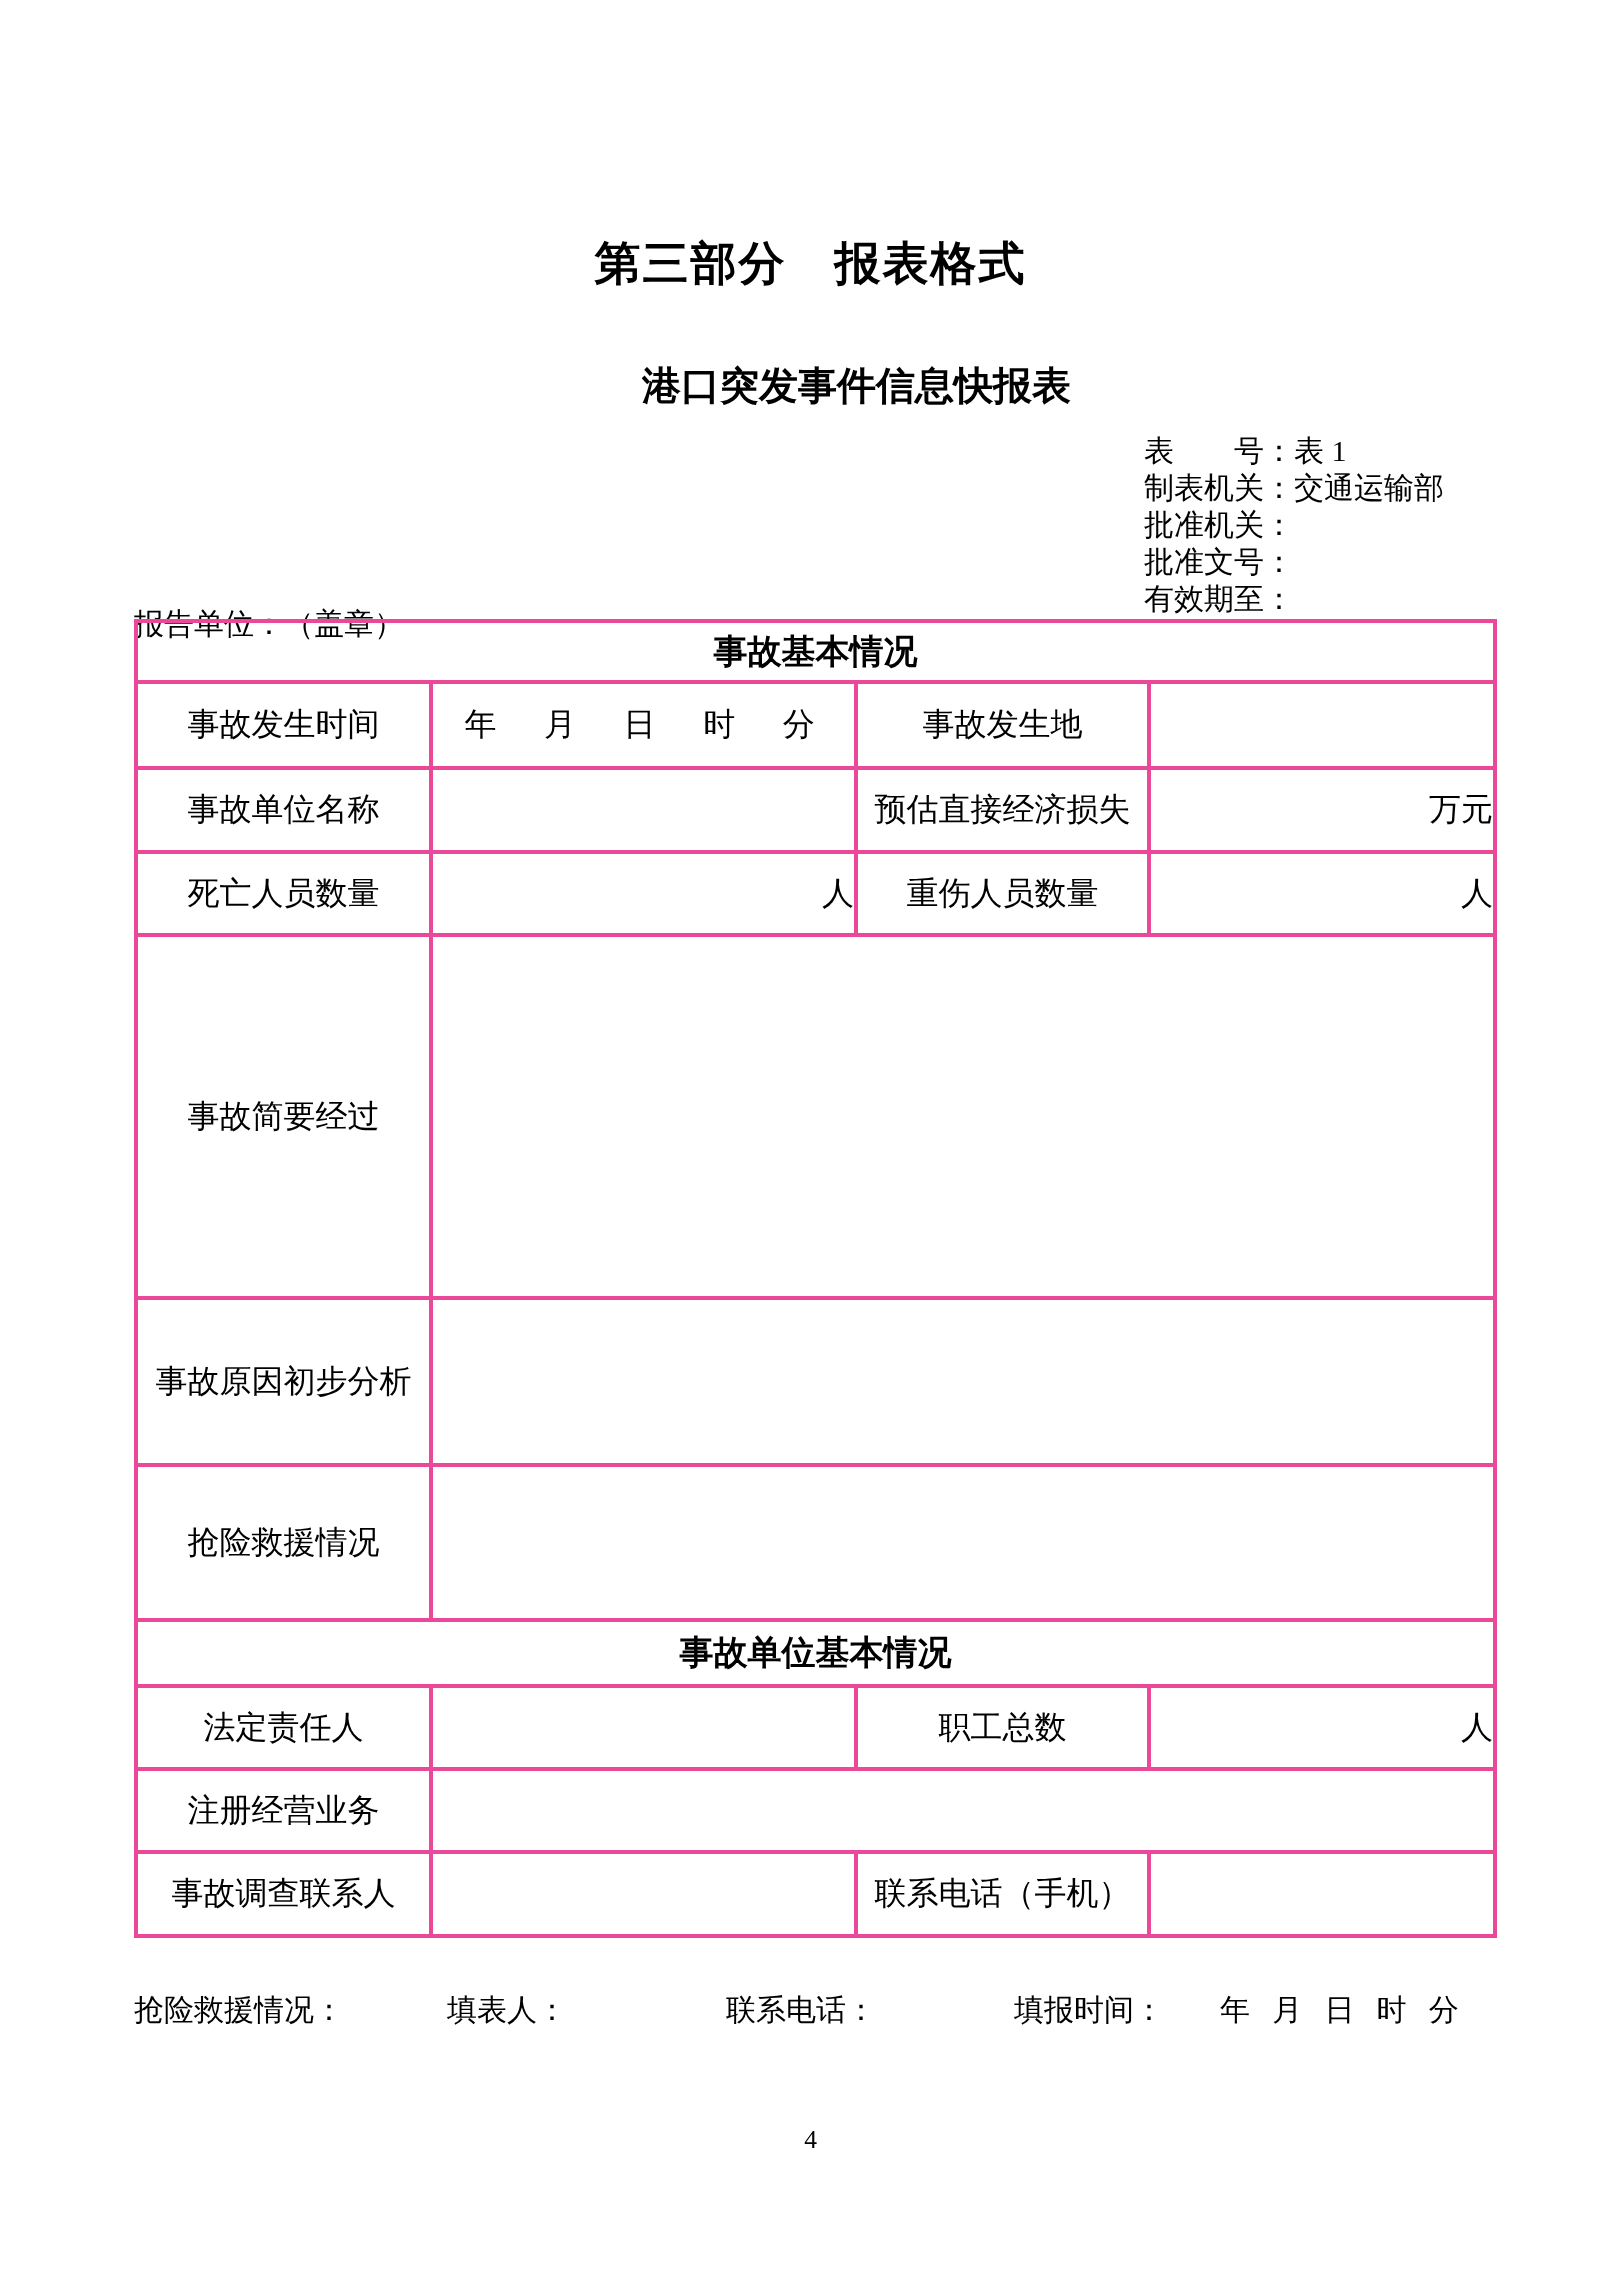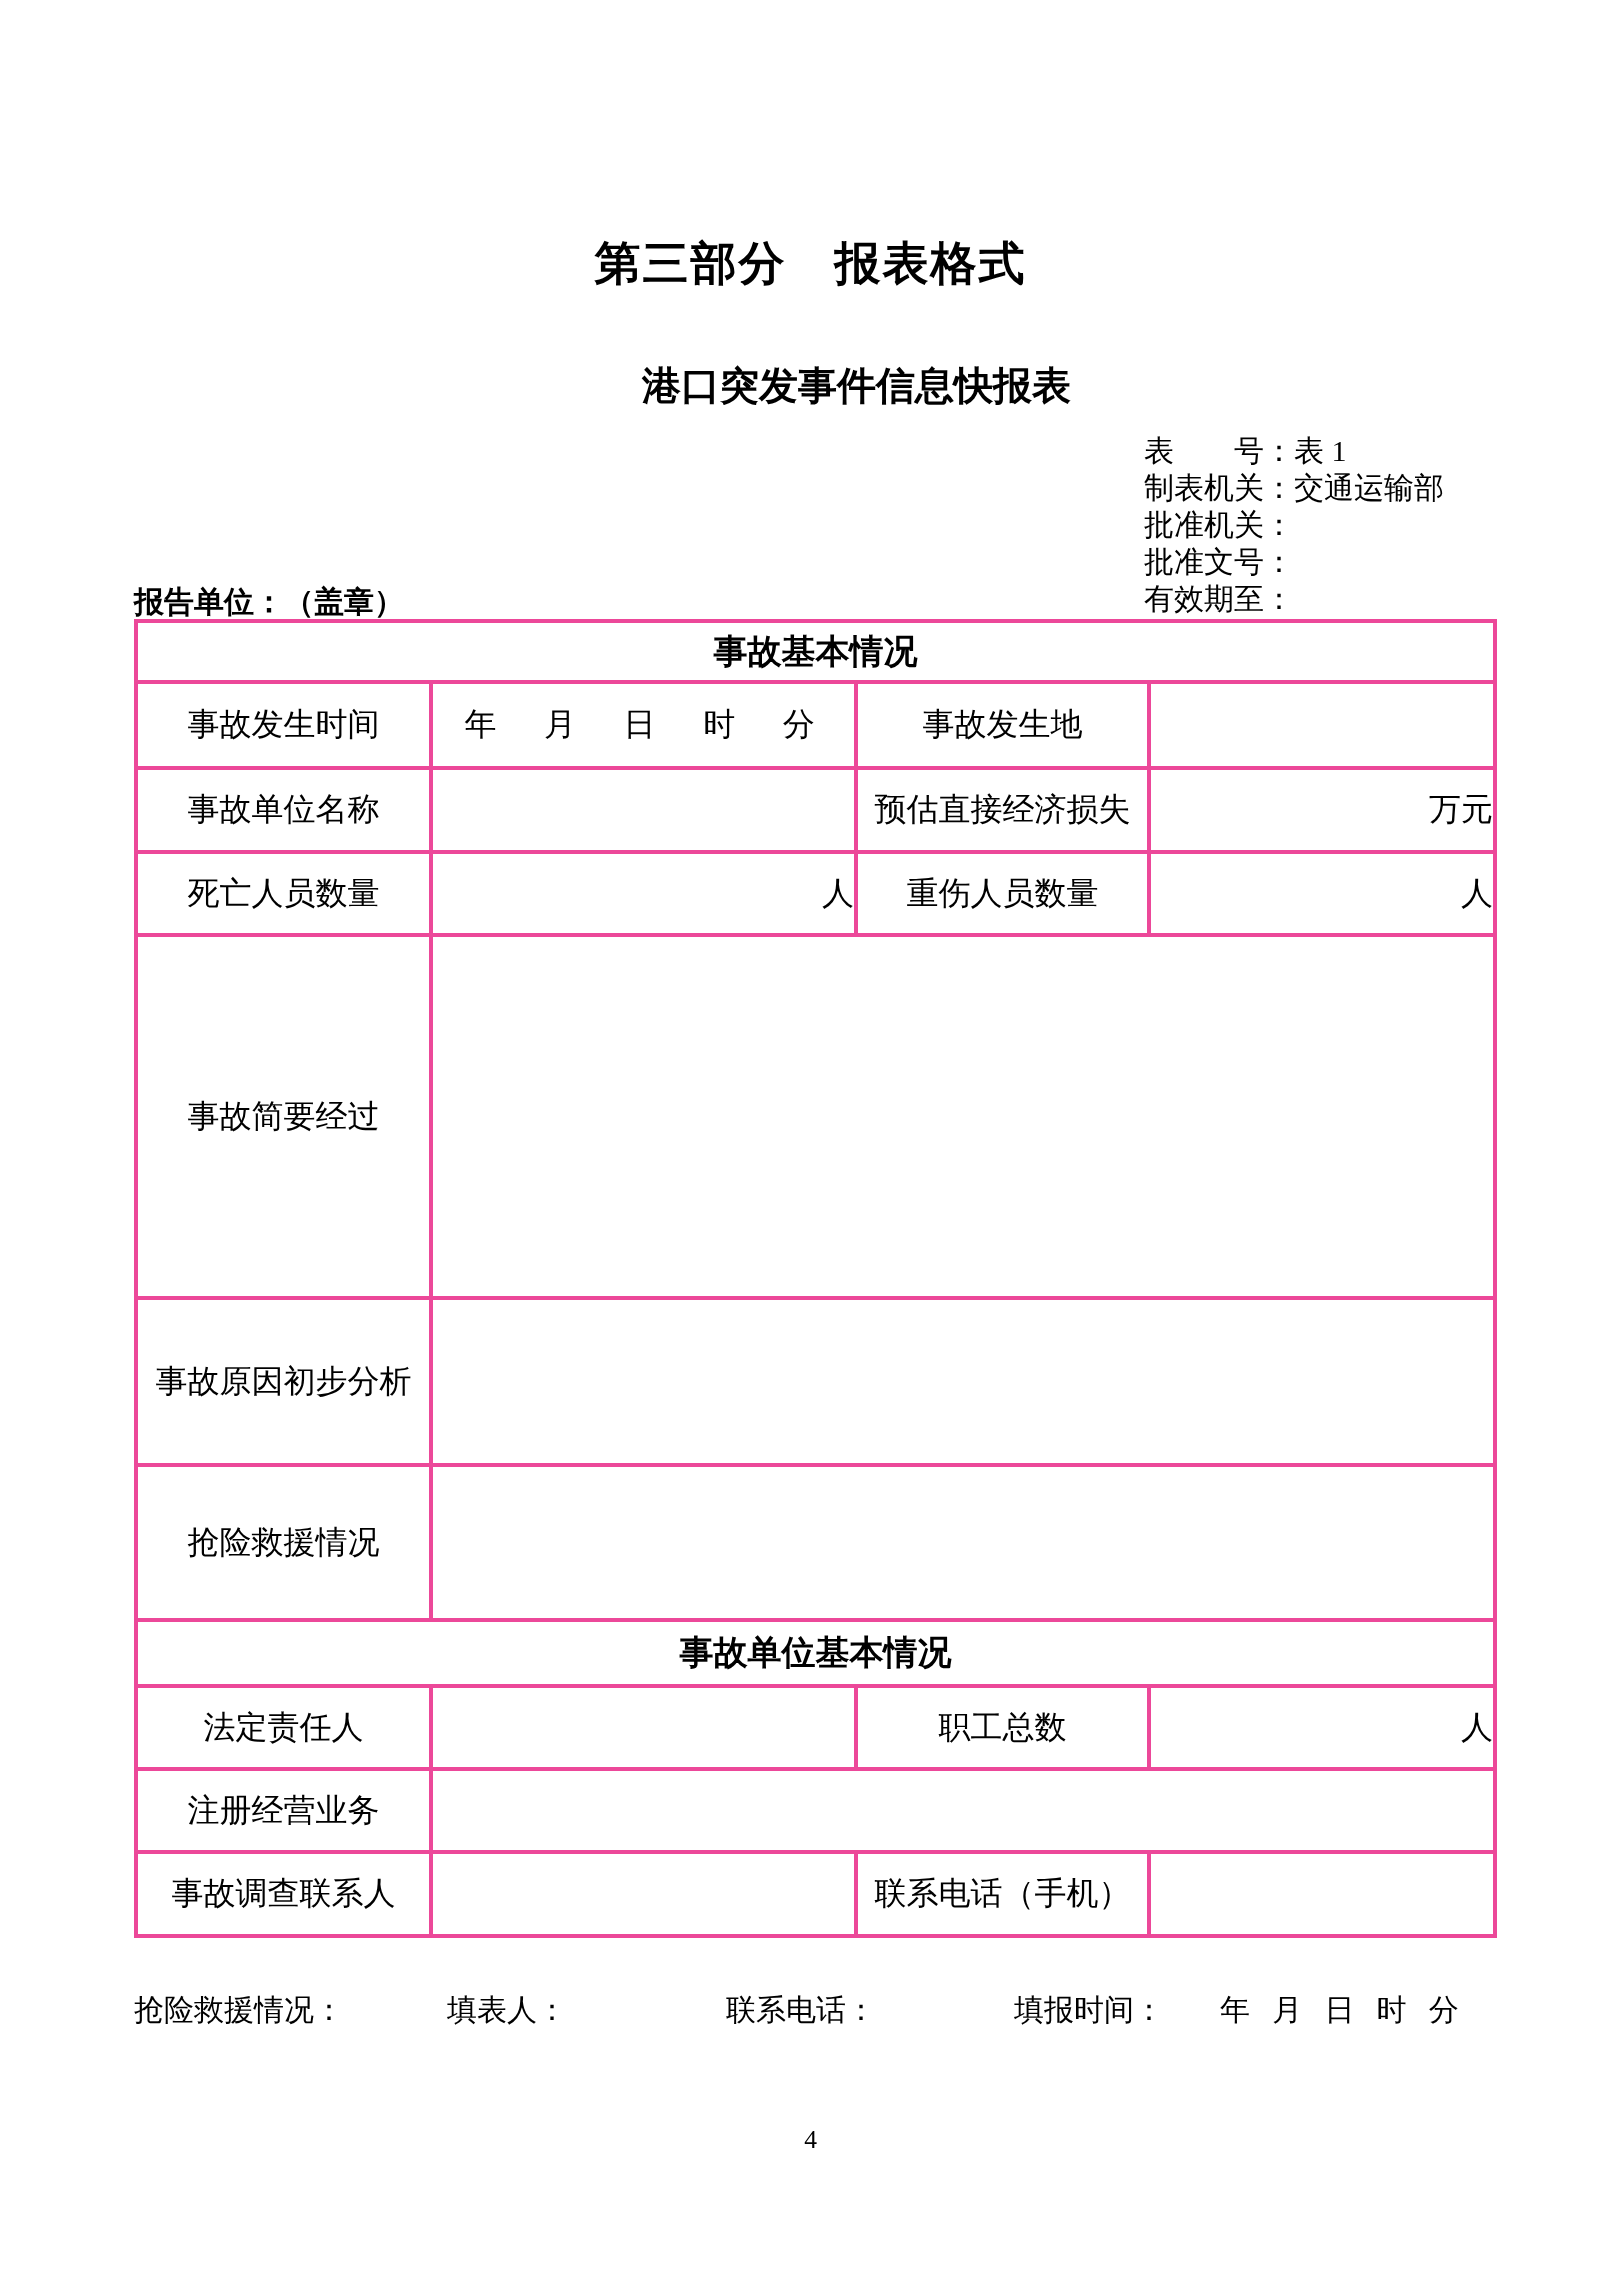--- a/index.html
+++ b/index.html
@@ -43,24 +43,23 @@
     position: absolute;
     left: 1144px;
     top: 432px;
     font-size: 30px;
     line-height: 37px;
     white-space: nowrap;
   }
   .report-unit {
     position: absolute;
     left: 134px;
-    top: 582px;
+    top: 604px;
     font-size: 30px;
     white-space: nowrap;
-    font-weight: bold;
   }
   table.form {
     position: absolute;
     left: 134px;
     top: 619px;
     width: 1359px;
     border-collapse: collapse;
     table-layout: fixed;
     font-size: 32px;
   }

